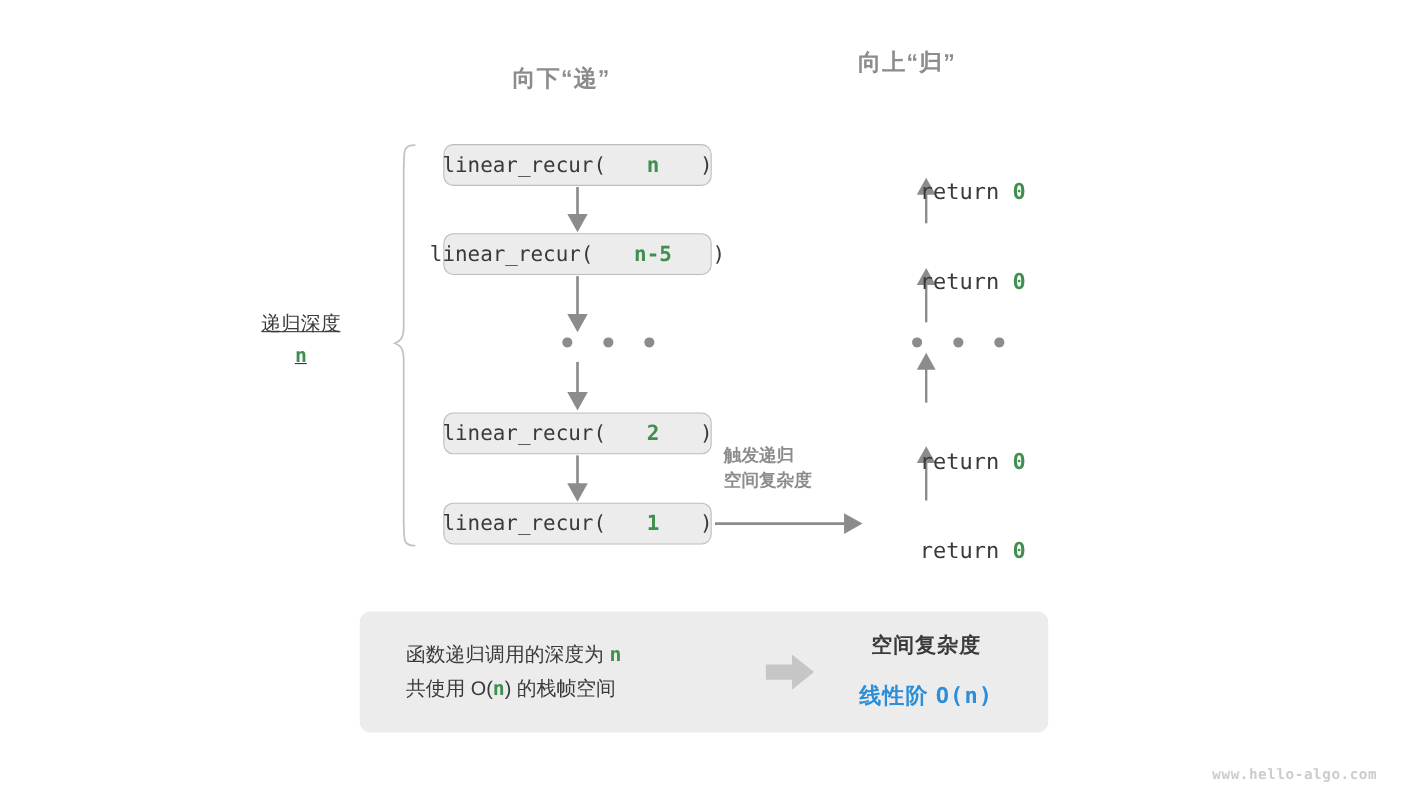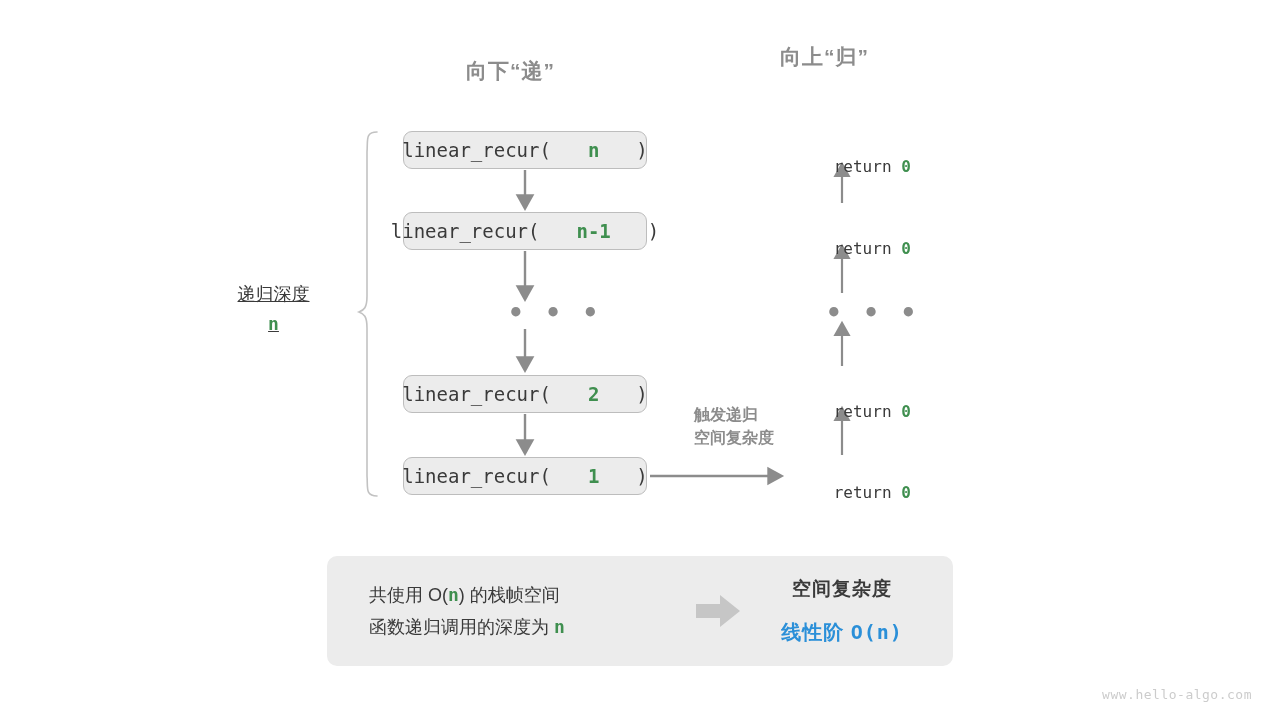--- a/index.html
+++ b/index.html
@@ -54,21 +54,21 @@
   }
   .call-box .arg { color: #3f8f4f; font-weight: bold; }
 
   
   .ret-label {
     position: absolute;
     left: 788px;
     width: 130px;
     text-align: center;
     font-family: "DejaVu Sans Mono", monospace;
-    font-size: 16px;
+    font-size: 20px;
     color: #3a3a3a;
     white-space: pre;
   }
   .ret-label .val { color: #3f8f4f; font-weight: bold; }
 
   
   .dots {
     position: absolute;
     font-family: "DejaVu Sans Mono", monospace;
     font-size: 26px;
@@ -107,21 +107,20 @@
     position: absolute;
     left: 658px;
     top: 404px;
     width: 120px;
     text-align: left;
     font-family: "Liberation Sans", sans-serif;
     font-size: 16px;
     font-weight: bold;
     color: #8c8c8c;
     line-height: 1.42;
-    margin-left: 36px;
   }
   #terminate-note span { display: block; }
 
   
   #summary-panel {
     position: absolute;
     left: 327px;
     top: 556px;
     width: 626px;
     height: 110px;
@@ -171,25 +170,26 @@
     color: #2a8fd8;
     letter-spacing: 1px;
     margin-top: 14px;
   }
   #summary-result .mono { font-family: "DejaVu Sans Mono", monospace; }
 
   
   #watermark {
     position: absolute;
     right: 28px;
-    bottom: 18px;
+    bottom: 8px;
     font-family: "DejaVu Sans Mono", monospace;
     font-size: 13px;
     color: #cccccc;
     letter-spacing: 0.5px;
+    font-weight: bold;
   }
 
   
   #overlay {
     position: absolute;
     left: 0;
     top: 0;
     width: 1280px;
     height: 720px;
     pointer-events: none;
@@ -253,21 +253,21 @@
     </g>
     <g>
       <line x1="842" y1="455" x2="842" y2="414" stroke="#8c8c8c" stroke-width="2.2" marker-end="url(#arrowhead-down)"></line>
     </g>
   </svg>
 
   <div class="call-box" style="top:131px">
     <span>linear_recur(</span><span class="arg">n</span><span>)</span>
   </div>
   <div class="call-box" style="top:212px">
-    <span>linear_recur(</span><span class="arg">n-1</span><span>)</span>
+    <span>linear_recur(</span><span class="arg">n-5</span><span>)</span>
   </div>
   <div class="call-box" style="top:375px">
     <span>linear_recur(</span><span class="arg">2</span><span>)</span>
   </div>
   <div class="call-box" style="top:457px">
     <span>linear_recur(</span><span class="arg">1</span><span>)</span>
   </div>
 
   <div class="dots" id="dots-left">• • •</div>
   <div class="dots" id="dots-right">• • •</div>
@@ -285,22 +285,22 @@
     <span>return </span><span class="val">0</span>
   </div>
 
   <div id="terminate-note">
     <span>触发递归</span>
     <span>空间复杂度</span>
   </div>
 
   <div id="summary-panel">
     <div id="summary-left">
+      <span class="line"><span>函数递归调用的深度为 </span><span class="hl">n</span></span>
       <span class="line"><span>共使用 O(</span><span class="hl">n</span><span>) 的栈帧空间</span></span>
-      <span class="line"><span>函数递归调用的深度为 </span><span class="hl">n</span></span>
     </div>
 
     <div id="summary-arrow">
       <svg width="44" height="32" viewBox="0 0 44 32">
         <path d="M0,9 L24,9 L24,0 L44,16 L24,32 L24,23 L0,23 Z" fill="#c6c6c6"></path>
       </svg>
     </div>
 
     <div id="summary-right">
       <span id="summary-title">空间复杂度</span>

